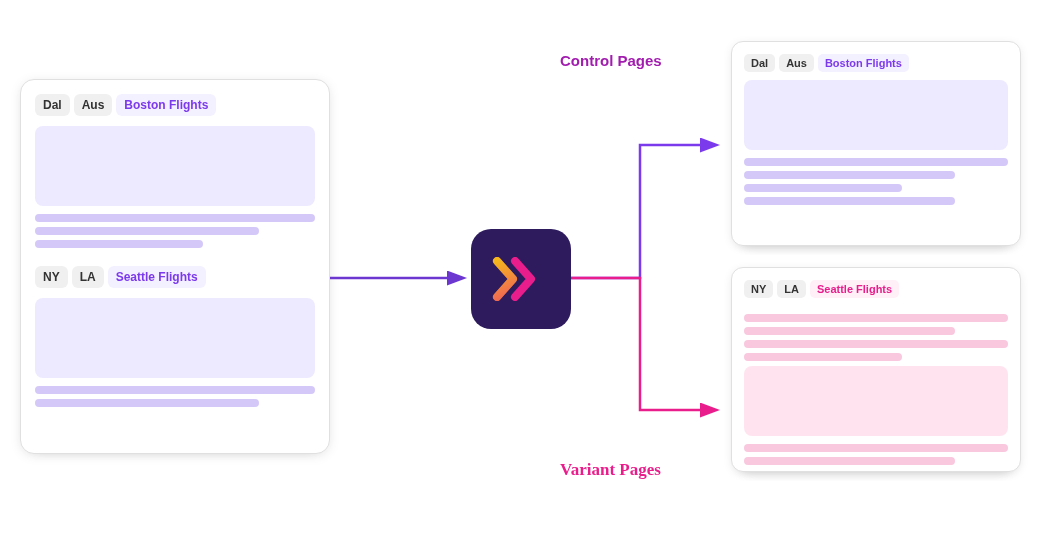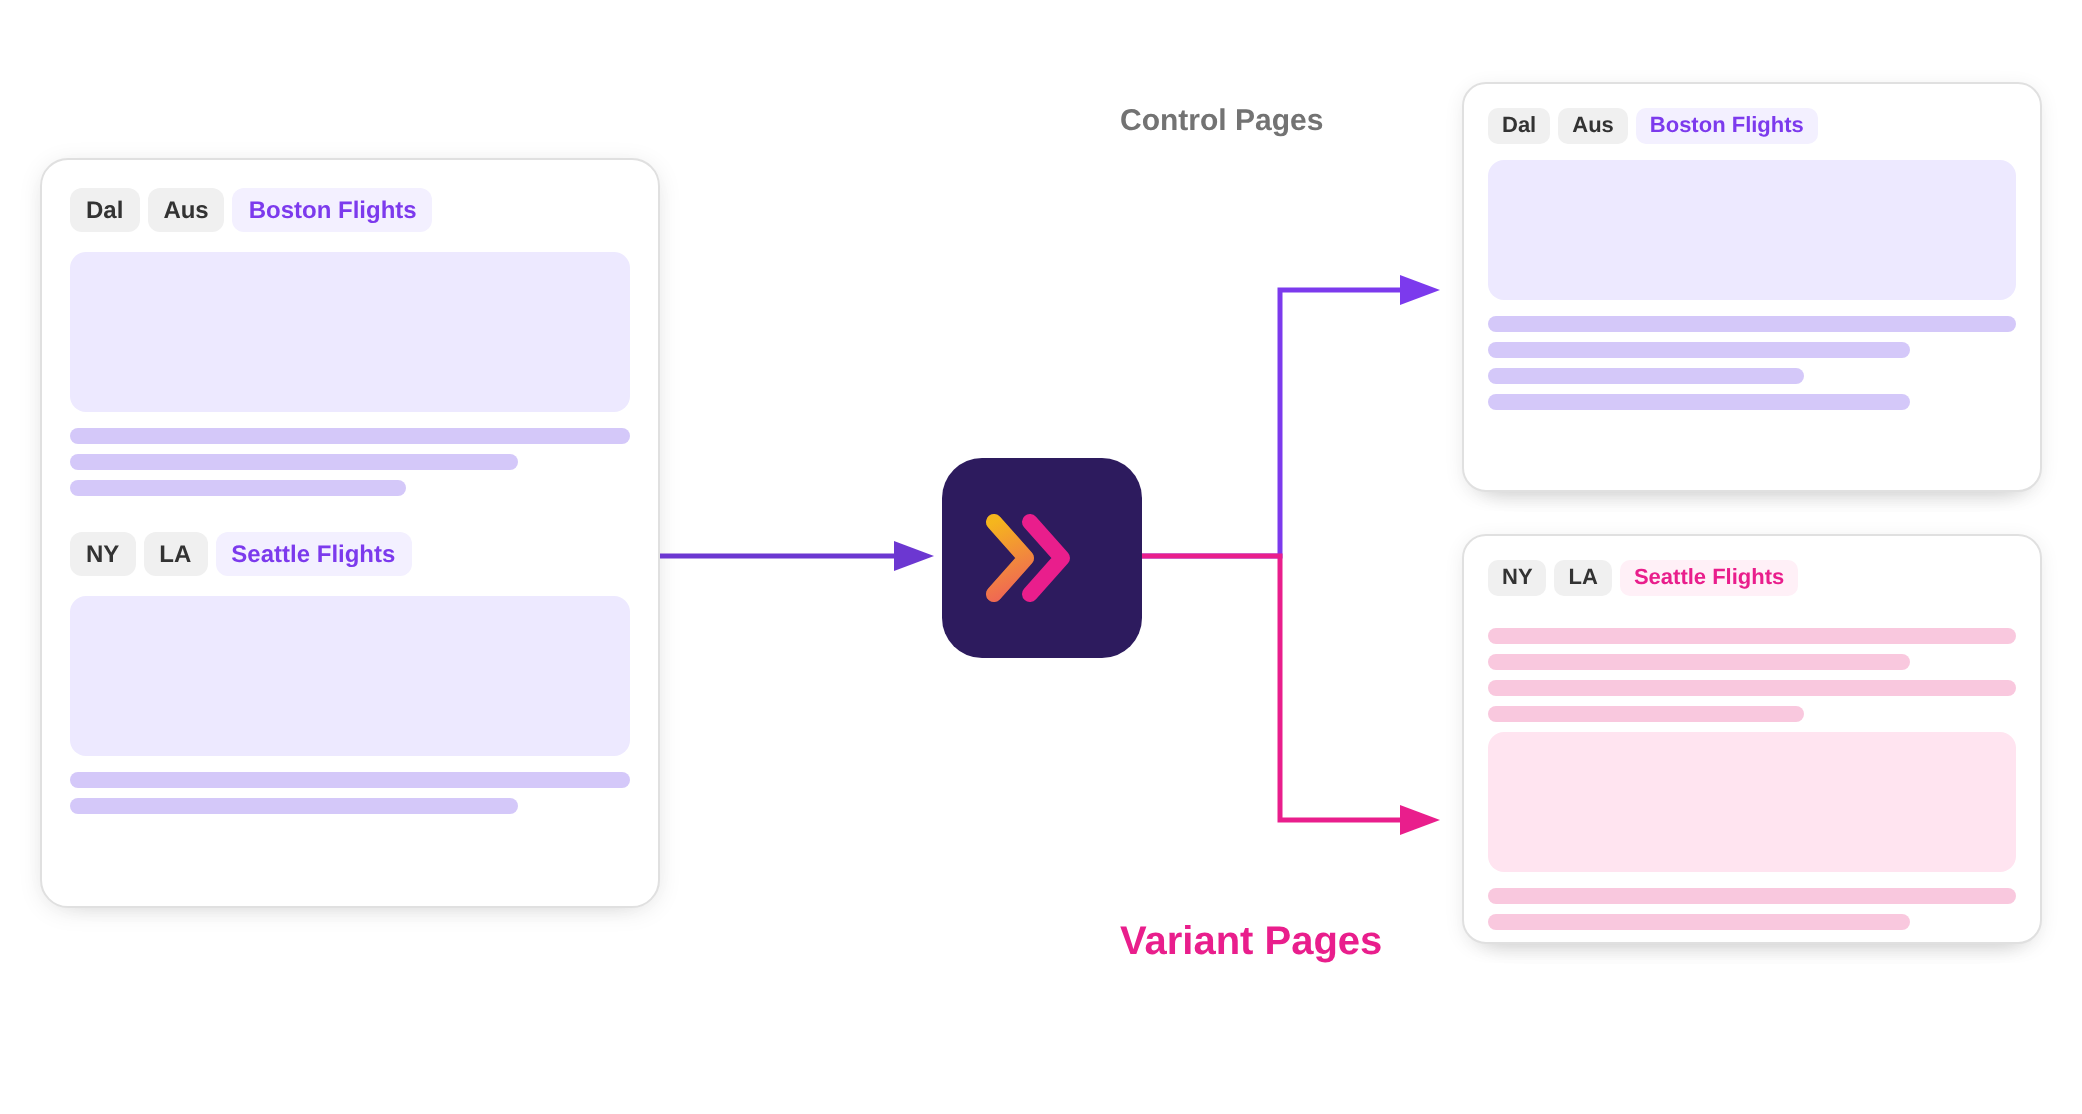--- a/index.html
+++ b/index.html
@@ -230,28 +230,29 @@
       height: 100%;
       pointer-events: none;
       z-index: 5;
     }
 
     
     .label-control {
       position: absolute;
       font-size: 15px;
       font-weight: 700;
-      color: #737373;
+      color: #a21caf;
     }
 
     .label-variant {
       position: absolute;
-      font-size: 20px;
+      font-size: 17px;
       font-weight: 700;
       color: #e91e8c;
+      font-family: Liberation Serif, serif;
     }
   </style>
 </head>
 <body>
 
 <div class="main-container">
 
   <div class="left-cards">
 
     <div class="card card-back2"></div>

